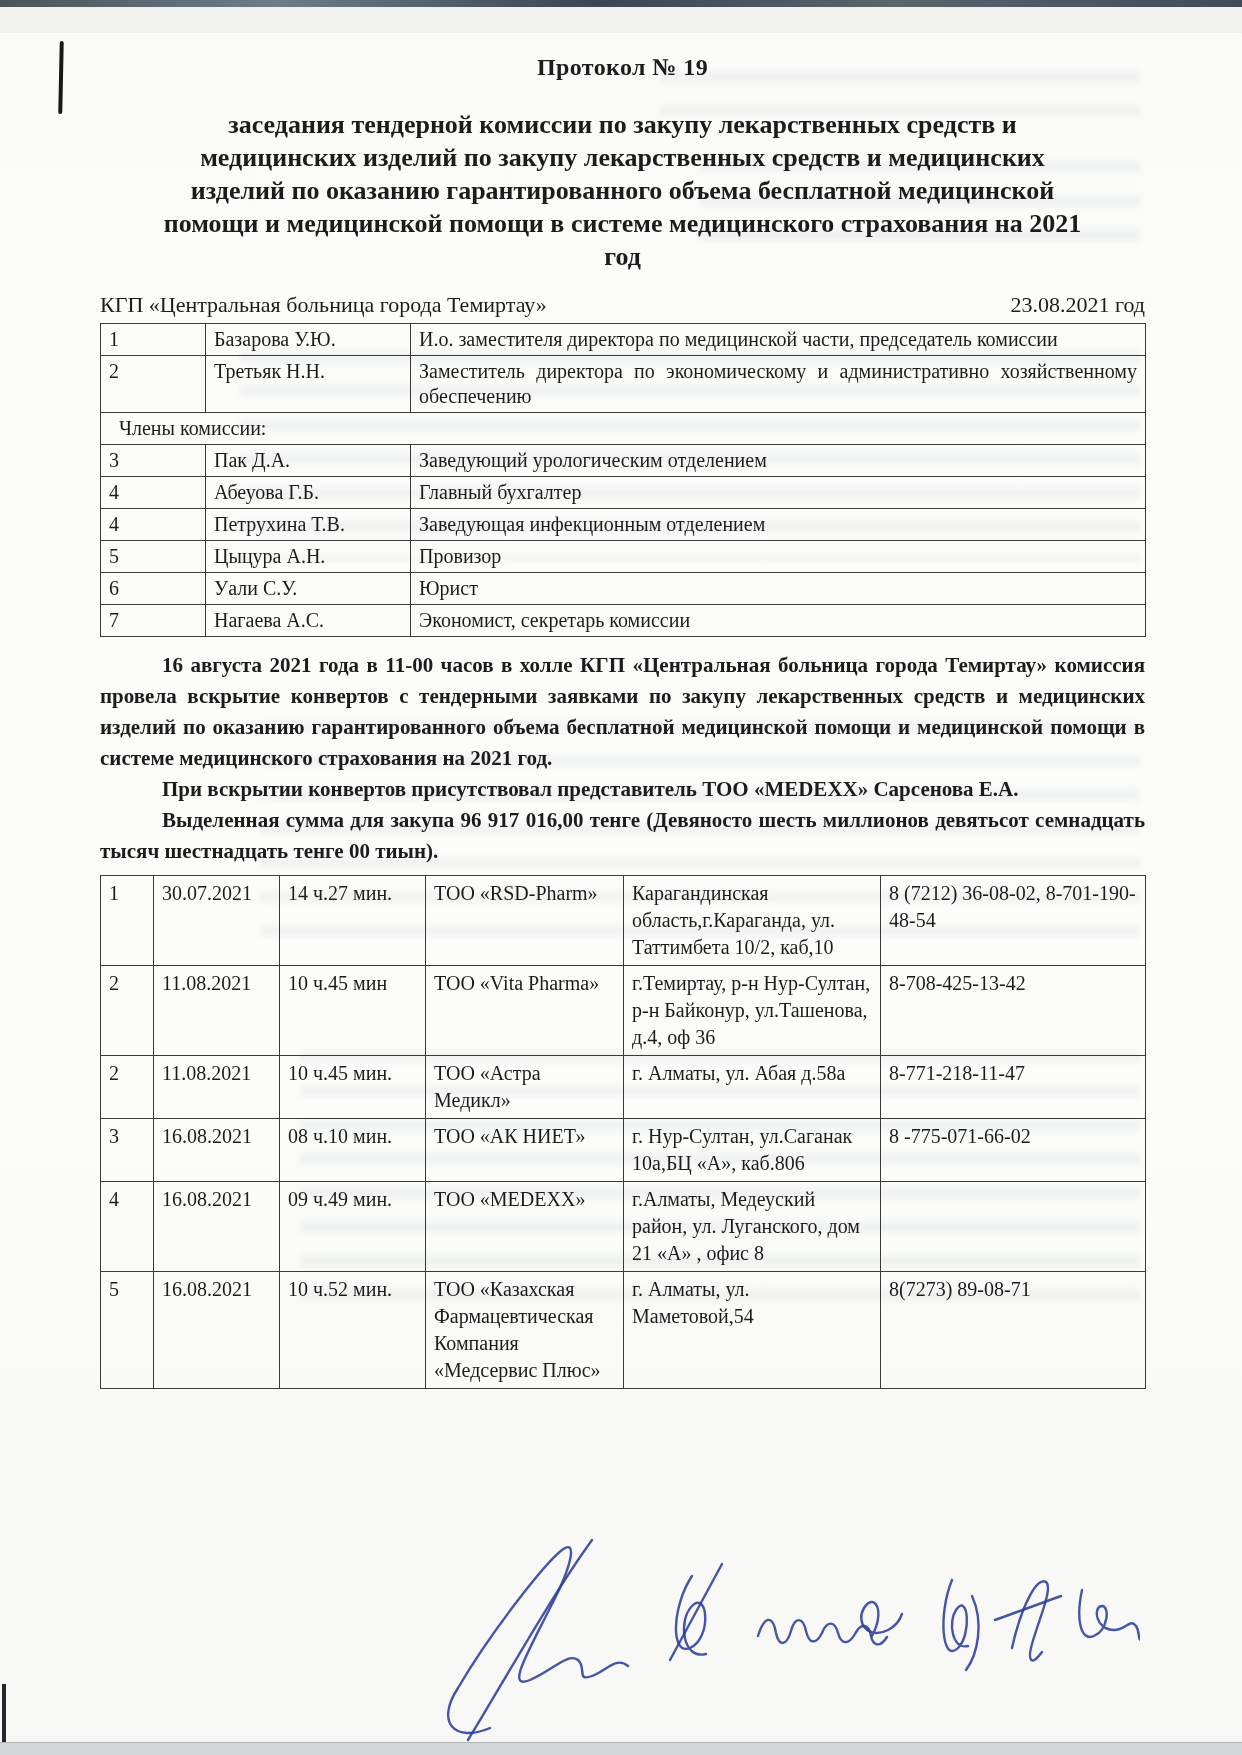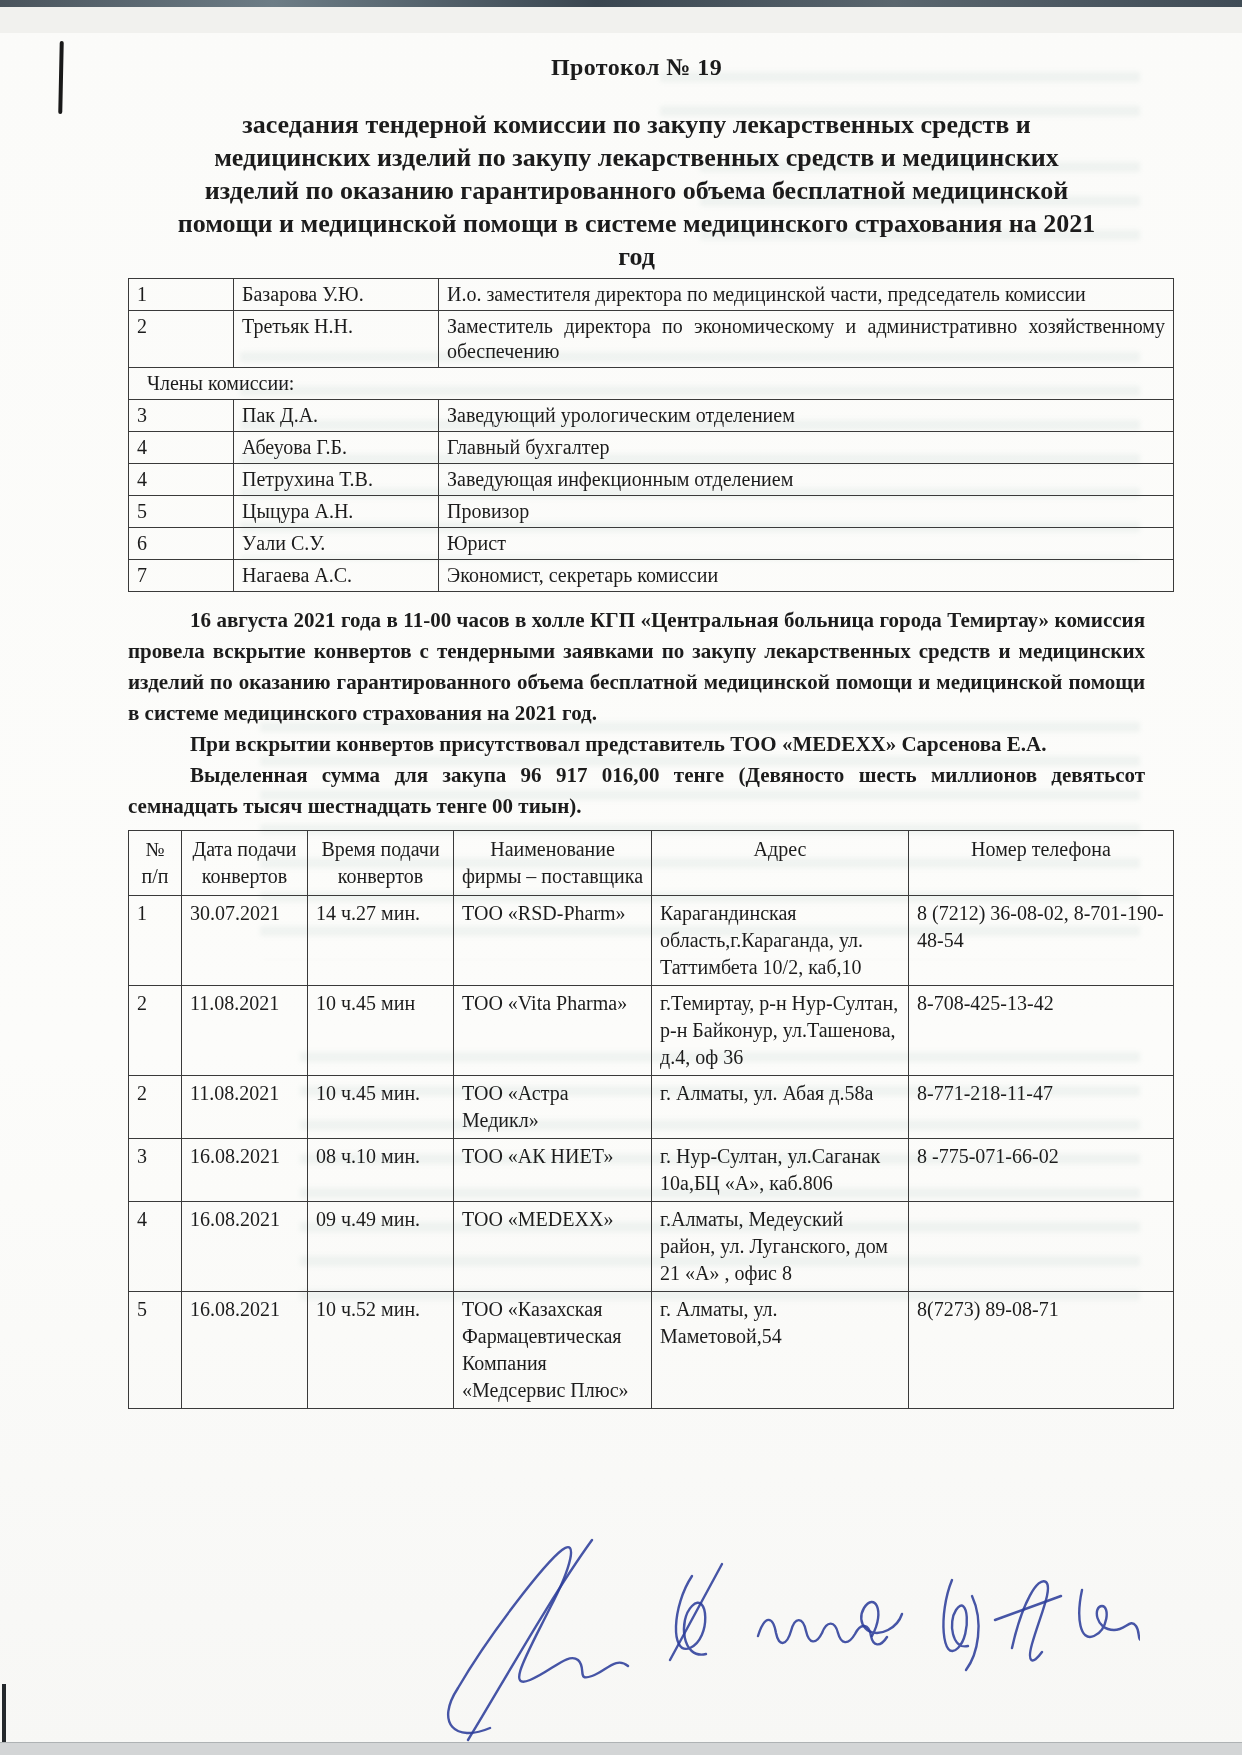--- a/index.html
+++ b/index.html
@@ -5,21 +5,21 @@
   html,body { margin:0; padding:0; background:#e9e9e7; }
   .page {
     position:relative;
     width:1242px; height:1755px;
     margin:0 auto;
     background:linear-gradient(180deg,#fbfbf9 0%, #fcfcfa 60%, #f7f7f5 100%);
     overflow:hidden;
     font-family:"Liberation Serif","DejaVu Serif",serif;
     color:#1c1c1c;
   }
-  .content { position:relative; padding:54px 97px 0 100px; z-index:2;margin-left:28px; }
+  .content { position:relative; padding:54px 97px 0 100px; z-index:2; }
 
   .doc-title { font-size:24px; font-weight:bold; text-align:center; margin:0; letter-spacing:.4px; }
   .doc-subtitle { font-weight:bold; font-size:26px; line-height:33px; text-align:center; max-width:930px; margin:27px auto 0; }
 
   .org-line { display:flex; justify-content:space-between; align-items:baseline; font-size:22px; margin-top:19px; }
 
   .commission-heading { font-size:21px; margin-top:15px; }
 
   table { border-collapse:collapse; width:100%; table-layout:fixed; }
   td, th { border:1px solid #3a3a3a; vertical-align:top; overflow:hidden; }
@@ -65,20 +65,24 @@
   <div class="bleed" style="left:700px; top:140px; width:440px; height:110px;"></div>
   <div class="bleed" style="left:240px; top:330px; width:900px; height:230px;"></div>
   <div class="bleed" style="left:260px; top:700px; width:880px; height:260px;"></div>
   <div class="bleed" style="left:300px; top:1030px; width:840px; height:280px;"></div>
 
   <div class="content">
     <h1 class="doc-title">Протокол № 19</h1>
 
     <div class="doc-subtitle">заседания тендерной комиссии по закупу лекарственных средств и медицинских изделий по закупу лекарственных средств и медицинских изделий по оказанию гарантированного объема бесплатной медицинской помощи и медицинской помощи в системе медицинского страхования на 2021 год</div>
 
+    <div class="org-line">
+      <span>КГП «Центральная больница города Темиртау»</span>
+      <span>23.08.2021 год</span>
+    </div>
 
 
     <table class="commission-table">
       <colgroup>
           <col style="width:105px">
           <col style="width:205px">
           <col style="width:735px">
         </colgroup>
       <tbody>
           <tr>
@@ -136,28 +140,20 @@
     <table class="suppliers-table">
       <colgroup>
         <col style="width:53px">
           <col style="width:126px">
           <col style="width:146px">
         <col style="width:198px">
           <col style="width:257px">
           <col style="width:265px">
       </colgroup>
       <tbody>
-          <tr>
-        <th>№ п/п</th>
-        <th>Дата подачи конвертов</th>
-        <th>Время подачи конвертов</th>
-        <th>Наименование фирмы – поставщика</th>
-        <th>Адрес</th>
-        <th>Номер телефона</th>
-      </tr>
       <tr>
         <td>1</td>
         <td>30.07.2021</td>
         <td>14 ч.27 мин.</td>
         <td>ТОО «RSD-Pharm»</td>
         <td>Карагандинская область,г.Караганда,  ул. Таттимбета 10/2, каб,10</td>
         <td>8 (7212) 36-08-02, 8-701-190-48-54</td>
       </tr>
       <tr>
         <td>2</td>

